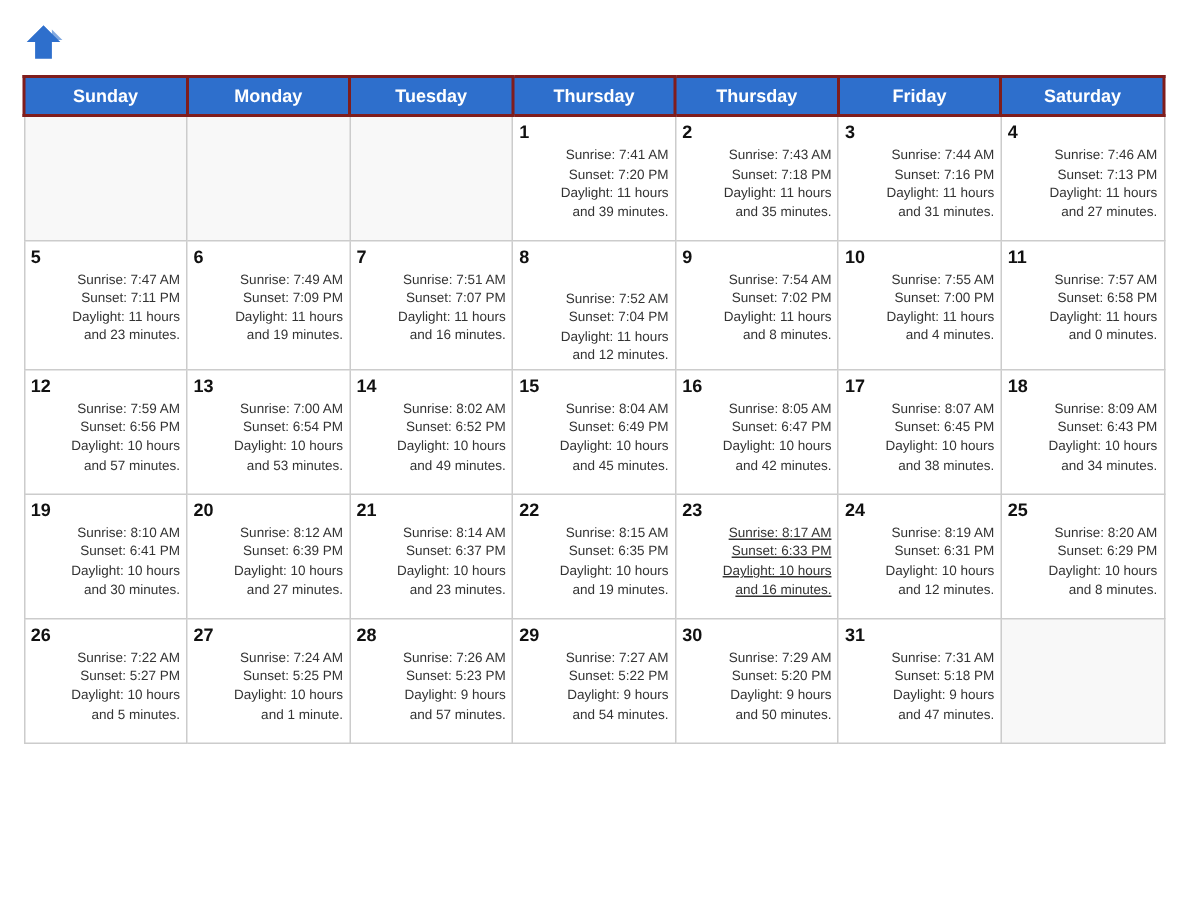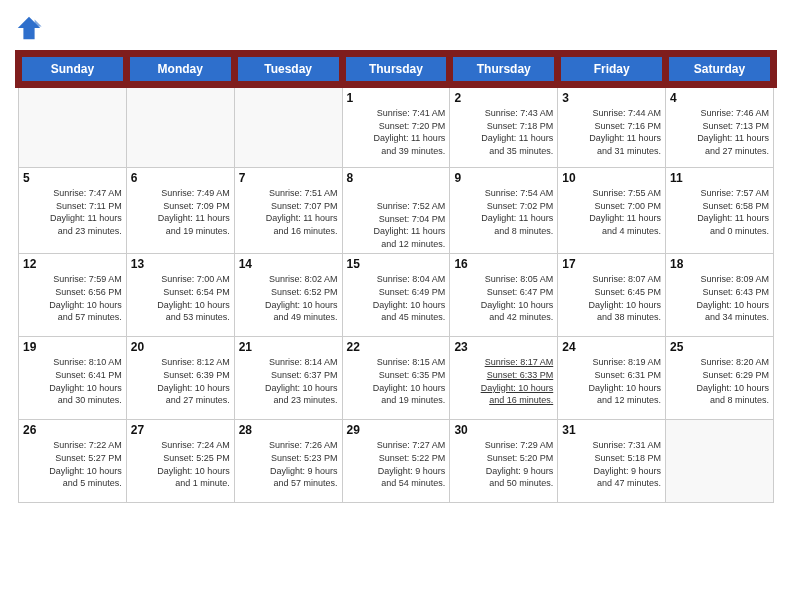--- a/index.html
+++ b/index.html
@@ -57,21 +57,21 @@
       border-collapse: collapse;
       border: 1px solid #ccc;
     }
     .calendar th {
       background: #2e6fcc;
       color: #fff;
       font-size: 12px;
       font-weight: bold;
       text-align: center;
       padding: 5px 2px;
-      border: 7px solid #7f1d1d;
+      border: 2px solid #7f1d1d;
     }
     .calendar td {
       width: calc(100% / 7);
       vertical-align: top;
       border: 1px solid #ccc;
       padding: 3px 4px;
       font-size: 9.5px;
       color: #333;
       background: #fff;
       height: 83px;

